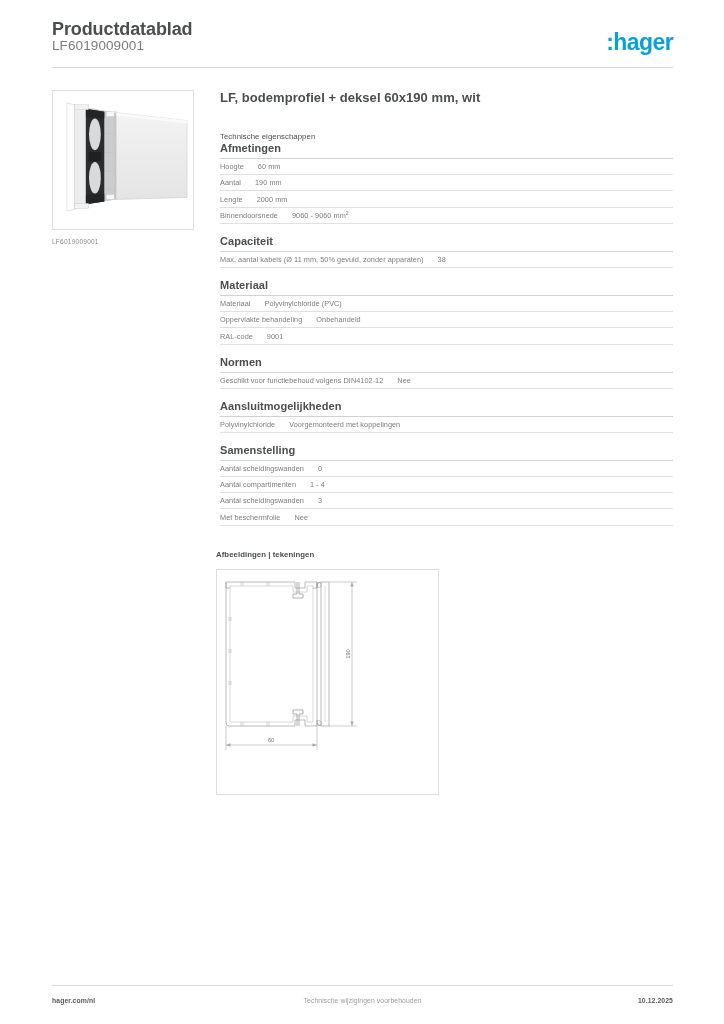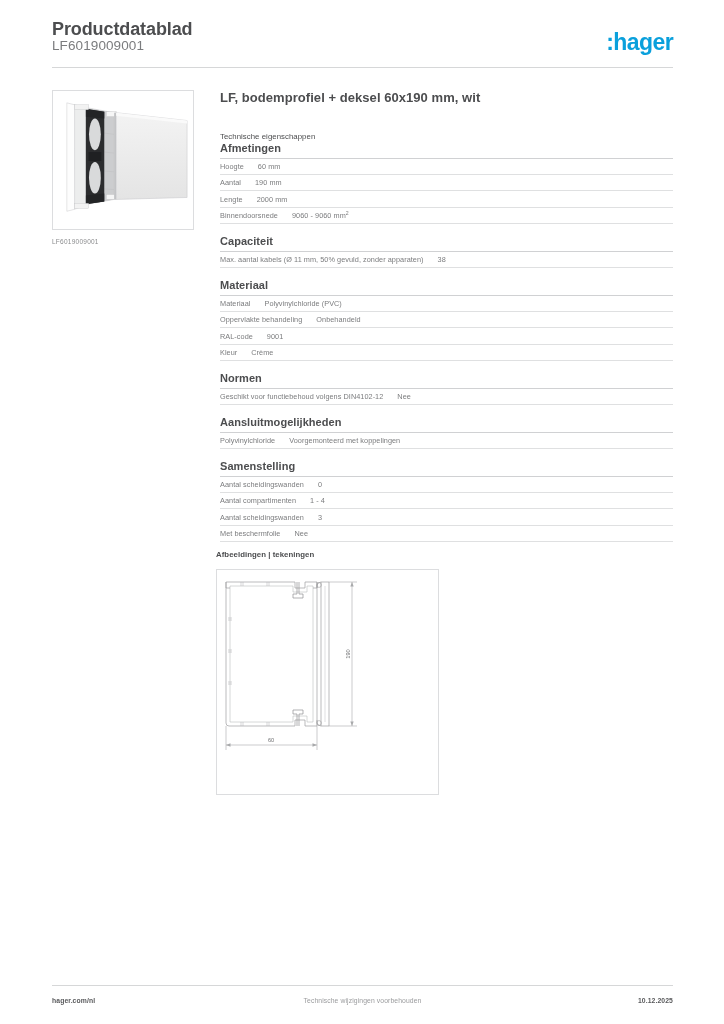--- a/index.html
+++ b/index.html
@@ -301,24 +301,20 @@
             <span class="spec-value">Polyvinylchloride (PVC)</span>
           </div>
           <div class="spec-row">
             <span class="spec-label">Oppervlakte behandeling</span>
             <span class="spec-value">Onbehandeld</span>
           </div>
           <div class="spec-row">
             <span class="spec-label">RAL-code</span>
             <span class="spec-value">9001</span>
           </div>
-          <div class="spec-row">
-            <span class="spec-label">Kleur</span>
-            <span class="spec-value">Crème</span>
-          </div>
         </div>
         <div class="spec-group">
           <div class="group-title">Normen</div>
           <div class="spec-row">
             <span class="spec-label">Geschikt voor functiebehoud volgens DIN4102-12</span>
             <span class="spec-value">Nee</span>
           </div>
         </div>
         <div class="spec-group">
           <div class="group-title">Aansluitmogelijkheden</div>

